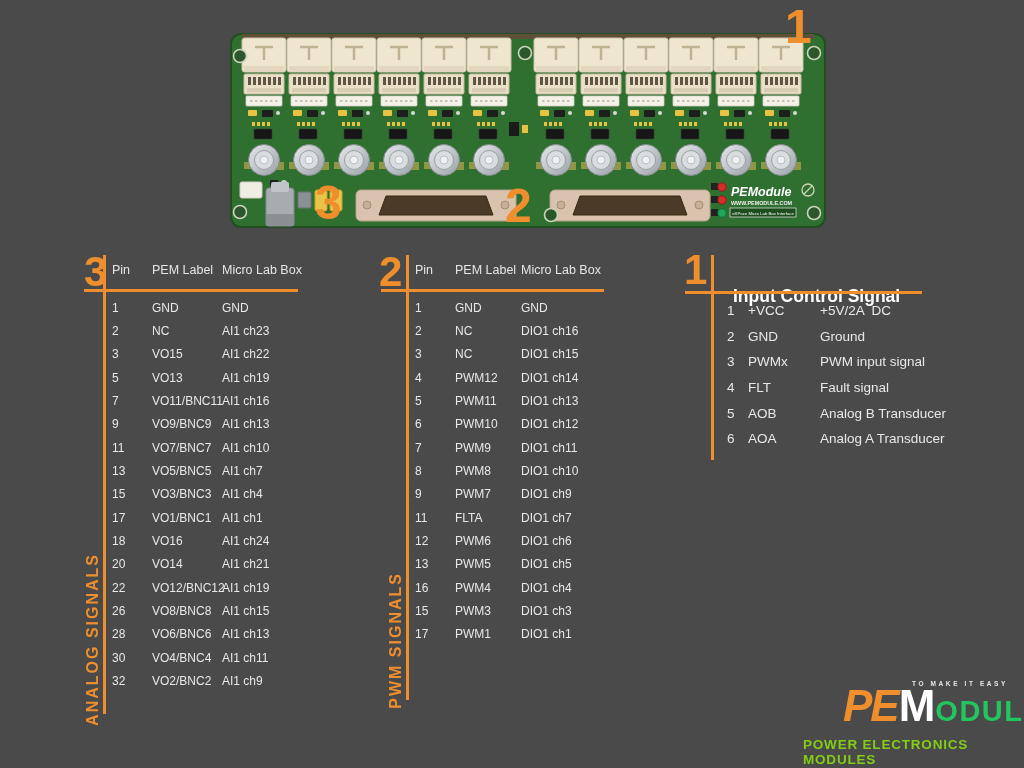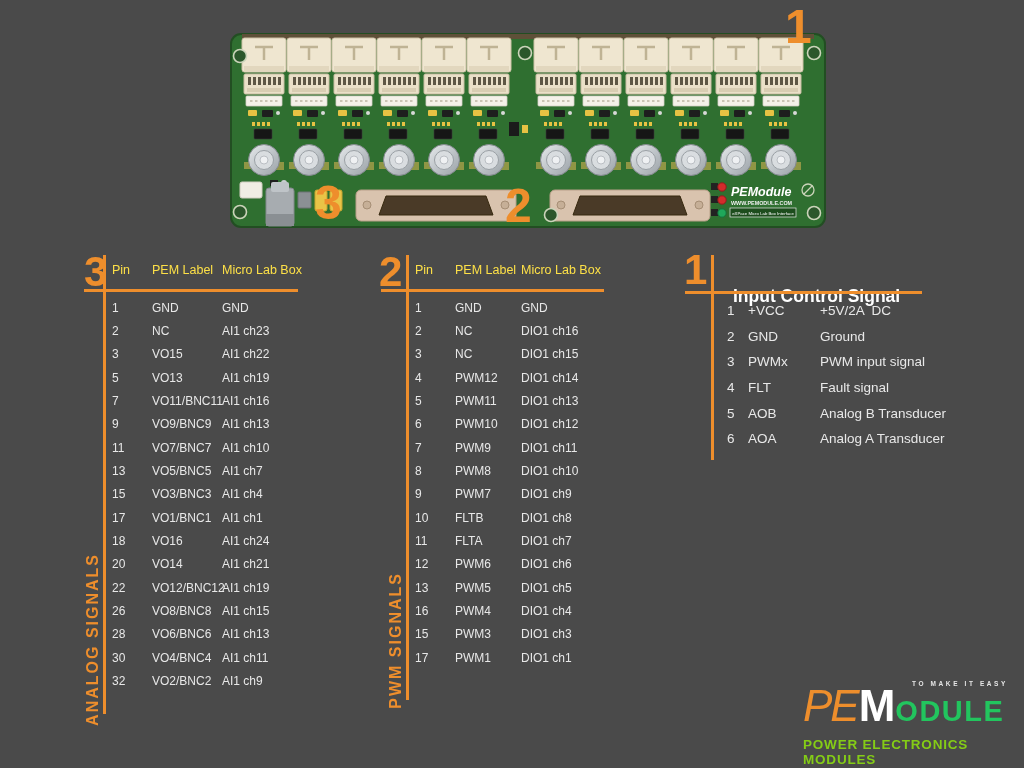--- a/index.html
+++ b/index.html
@@ -9,39 +9,39 @@
     --orange:#EE8E2C; --txt:#E8E8E8;
   }
   .abs { position:absolute; }
   .callout {
     position:absolute; color:var(--orange); font-weight:700;
     font-size:48px; line-height:1; letter-spacing:0;
   }
   .tnum { position:absolute; color:var(--orange); font-weight:700; font-size:42px; line-height:1; }
   .vline { position:absolute; width:2.5px; background:var(--orange); }
   .hline { position:absolute; height:2.5px; background:var(--orange); }
-  .thead { position:absolute; display:grid; color:#fde047; font-size:12.5px; }
+  .thead { position:absolute; display:grid; color:#e5e5e5; font-size:12.5px; }
   .rows  { position:absolute; }
   .trow  { display:grid; align-items:center; color:var(--txt); }
   .t23 .trow { grid-template-columns:40px 70px 1fr; height:23.35px; font-size:12px; width:190px; }
   .t23h { grid-template-columns:40px 70px 1fr; width:190px; }
   .t2r .trow { grid-template-columns:40px 66px 1fr; }
   .t2h { grid-template-columns:40px 66px 1fr; }
   .t1r .trow { grid-template-columns:21px 72px 1fr; height:25.6px; font-size:13.5px; width:198px; }
   .t1r .trow span:last-child { white-space:pre; }
   .vlabel {
     position:absolute; color:var(--orange); font-weight:700; font-size:16px;
     letter-spacing:2px; writing-mode:vertical-rl; transform:rotate(180deg);
     white-space:nowrap;
   }
   .t1title { position:absolute; color:#FFFFFF; font-size:17.5px; font-weight:600; }
   
   #footer-logo { position:absolute; left:803px; top:684px; width:205px; }
   #brand { position:relative; display:flex; align-items:baseline; line-height:1; }
-  #brand .pe { color:var(--orange); font-size:44px; font-weight:400; font-style:italic; letter-spacing:-2px; }
+  #brand .pe { color:var(--orange); font-size:44px; font-weight:700; font-style:italic; letter-spacing:-2px;margin-left:40px; }
   #brand .m  { color:#FFFFFF; font-size:44px; font-weight:700; margin-left:1px; }
   #brand .rest { color:#22c55e; font-size:29px; font-weight:700; letter-spacing:1.5px; }
   #brand .tagline {
     position:absolute; top:-3px; right:0; color:#E5E5E5; font-size:6.5px;
     letter-spacing:2.6px; font-weight:700;
   }
   #footer-line1 { color:#84cc16; font-size:13.5px; font-weight:700; letter-spacing:0.8px; margin-top:9px; }
   #footer-line2 { color:#E2E2E2; font-size:8.2px; margin-top:3px; letter-spacing:0.1px; }
 </style>
 </head>
@@ -394,25 +394,20 @@
         <span>8</span>
         <span>PWM8</span>
         <span>DIO1 ch10</span>
       </div>
       <div class="trow">
         <span>9</span>
         <span>PWM7</span>
         <span>DIO1 ch9</span>
       </div>
       <div class="trow">
-        <span>10</span>
-        <span>FLTB</span>
-        <span>DIO1 ch8</span>
-      </div>
-      <div class="trow">
         <span>11</span>
         <span>FLTA</span>
         <span>DIO1 ch7</span>
       </div>
       <div class="trow">
         <span>12</span>
         <span>PWM6</span>
         <span>DIO1 ch6</span>
       </div>
       <div class="trow">

